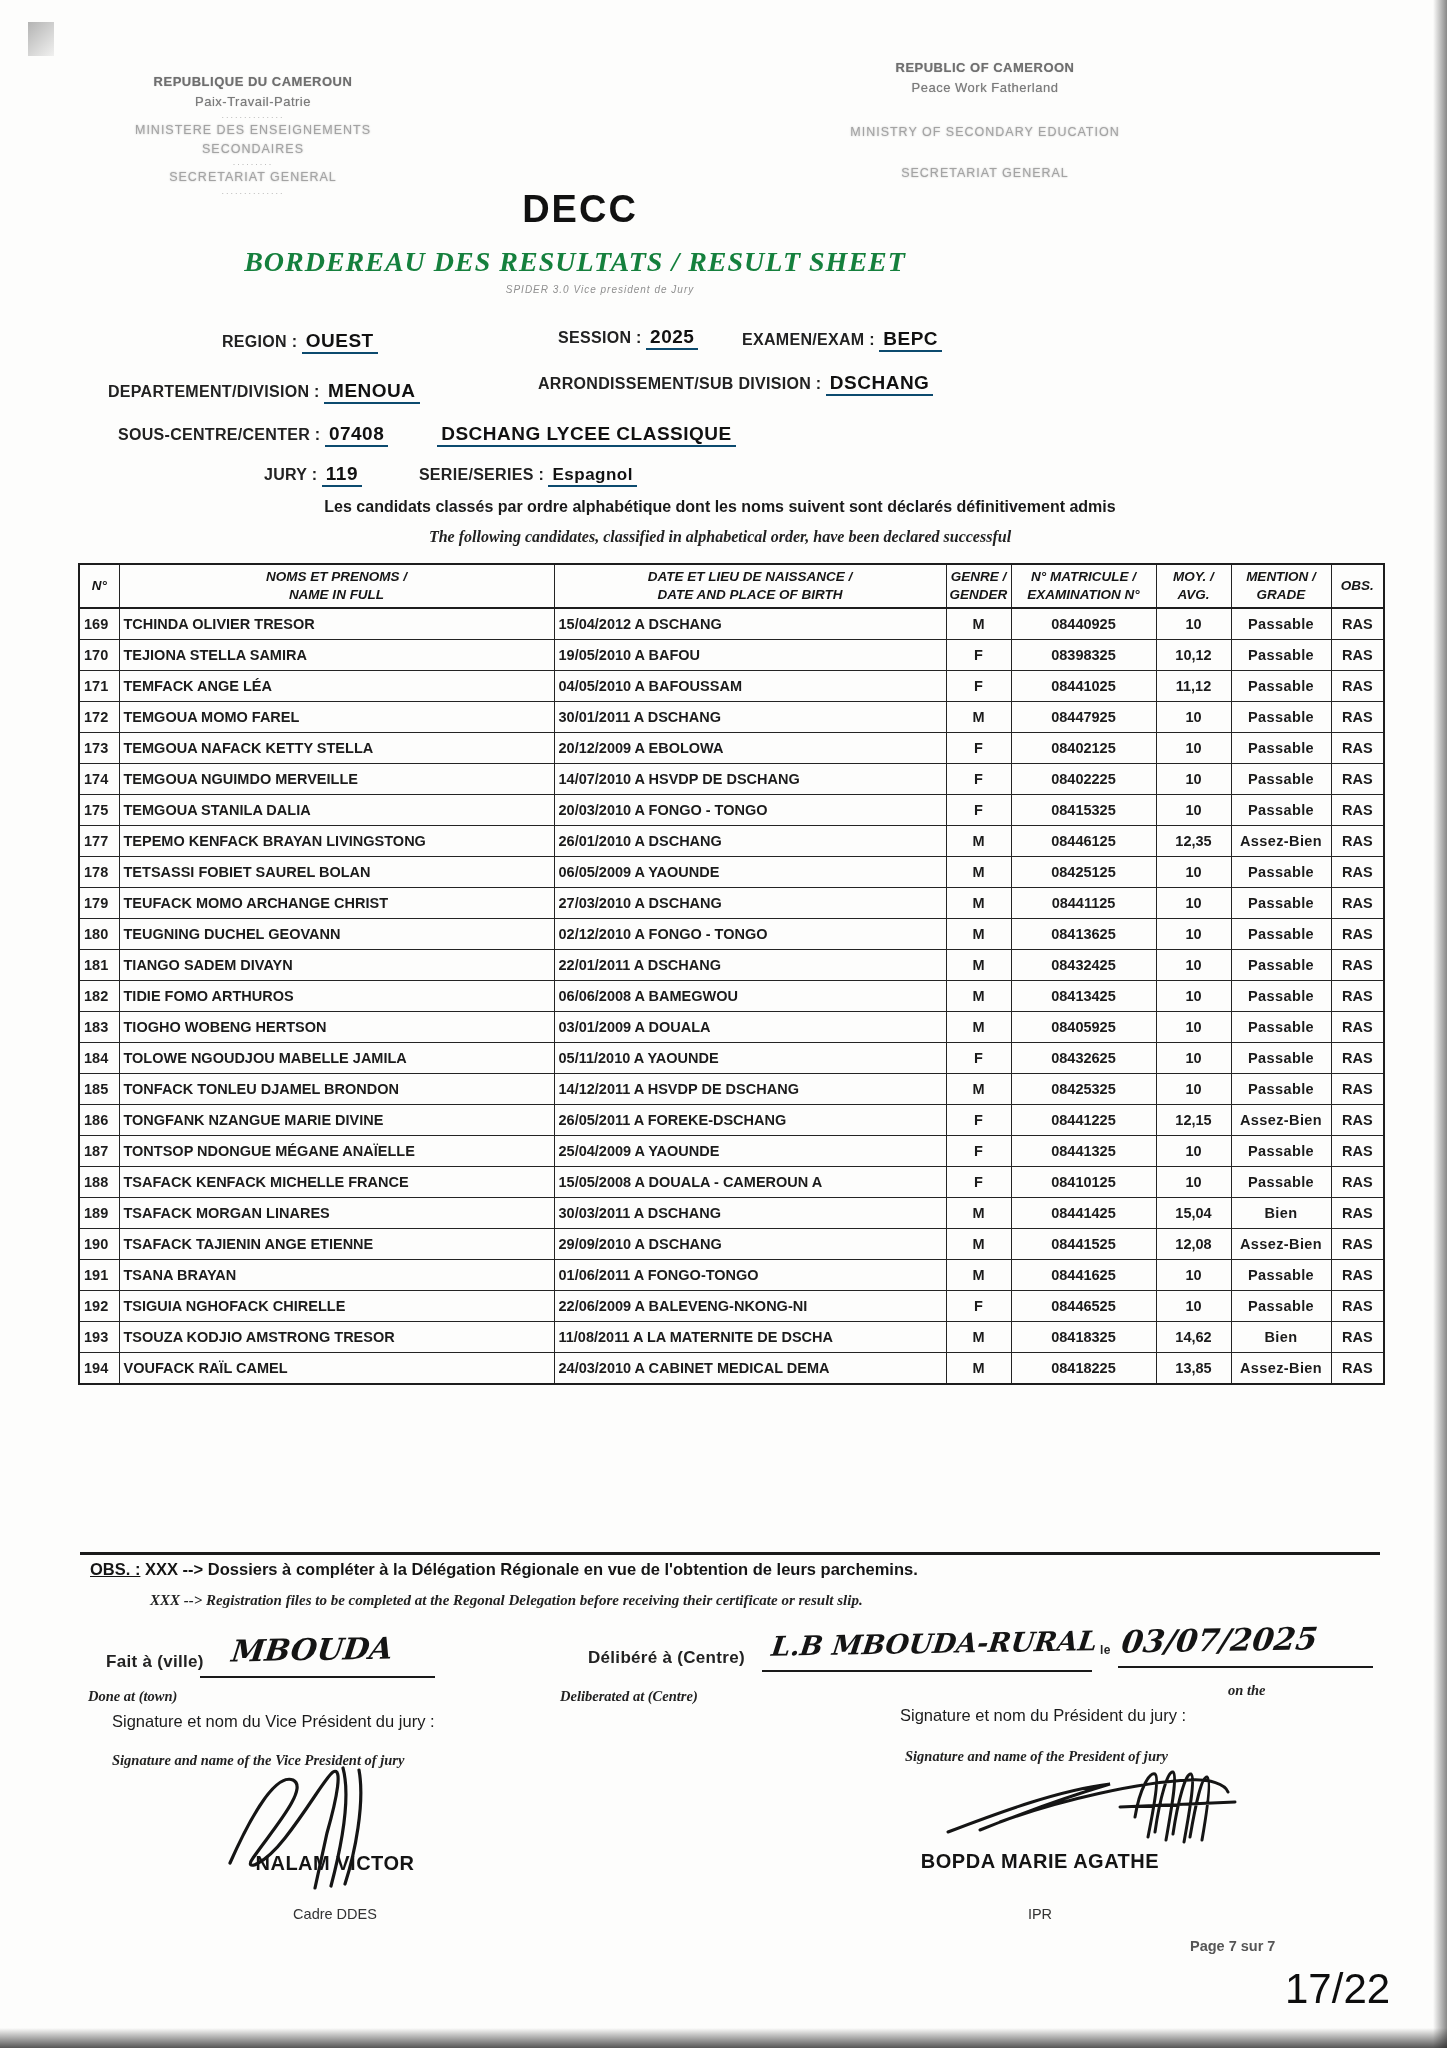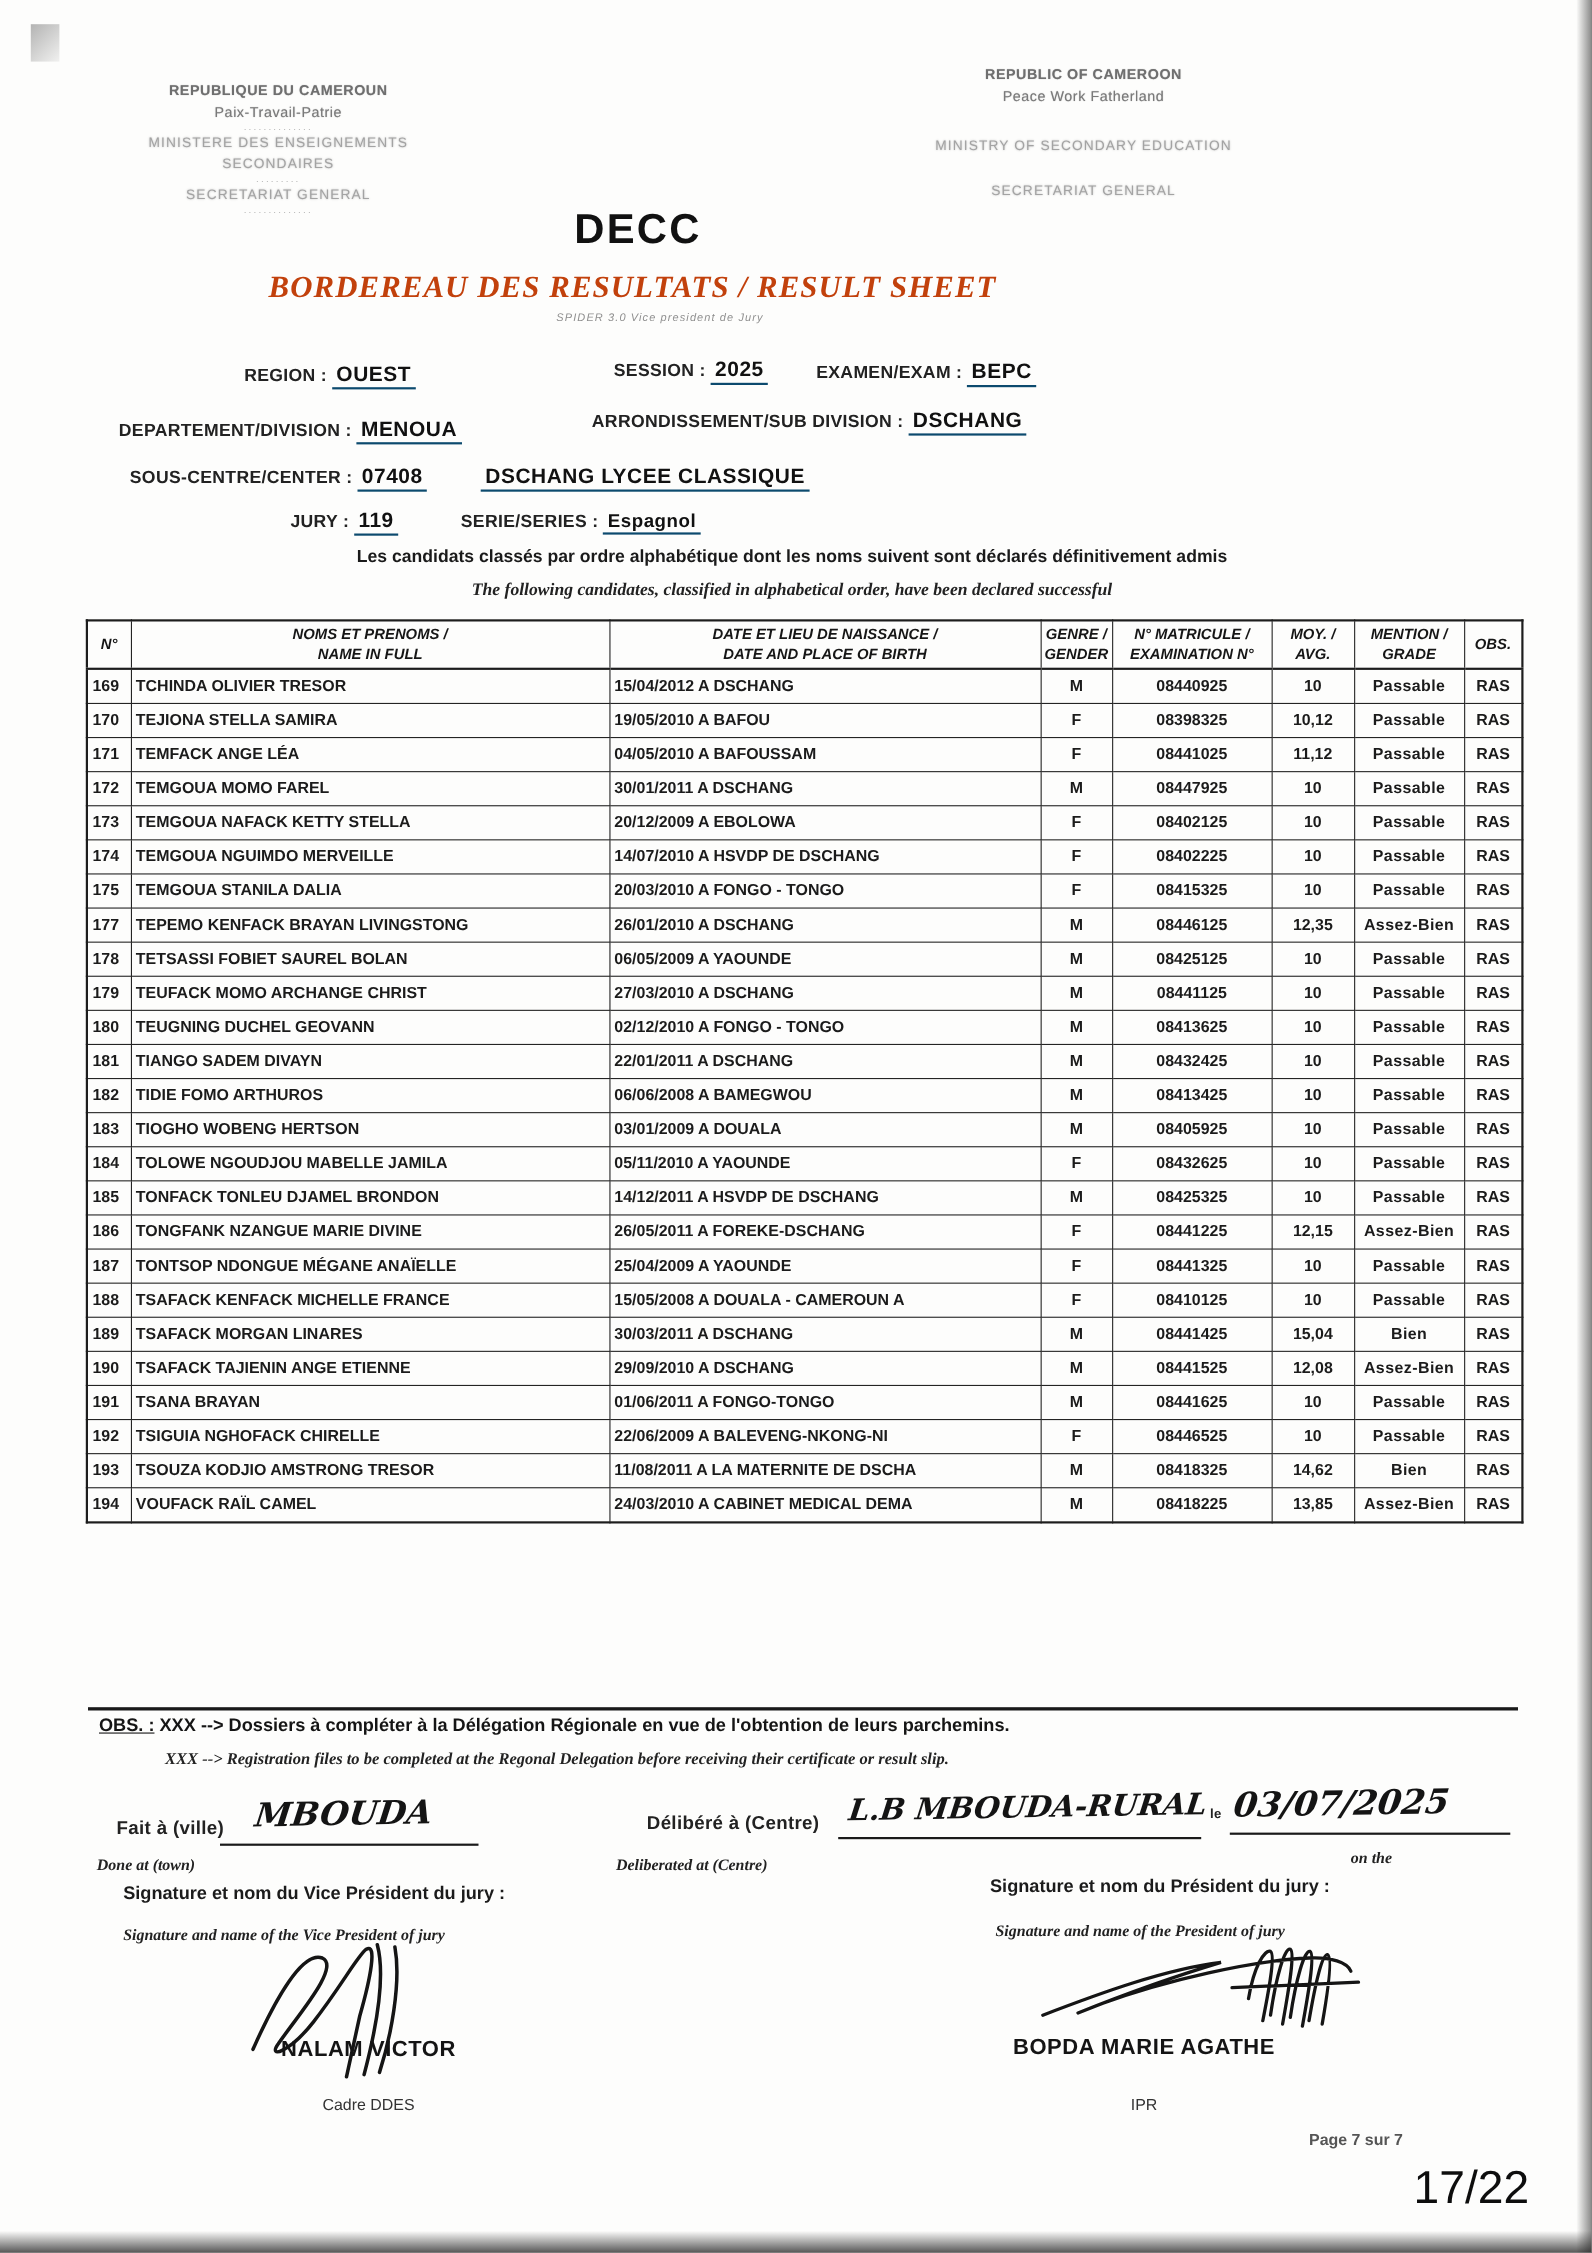--- a/index.html
+++ b/index.html
@@ -20,21 +20,21 @@
   .hdr-left{left:88px;top:72px;width:330px;text-align:center;font-size:13px;letter-spacing:.5px;line-height:1.5;}
   .hdr-right{left:820px;top:58px;width:330px;text-align:center;font-size:13px;letter-spacing:.5px;line-height:1.5;}
   .hdr-main{font-weight:bold;color:#6f6f6f;}
   .hdr-sub{color:#7a7a7a;}
   .hdr-min{color:#a3a3a3;font-size:12.5px;letter-spacing:1px;text-shadow:0 0 2px #bbb;}
   .dots{color:#b5b5b5;font-size:9px;letter-spacing:2px;line-height:1.1;}
   .title-decc{left:380px;top:188px;width:400px;text-align:center;
     font-size:38px;font-weight:bold;letter-spacing:2px;color:#111;}
   .title-sheet{left:150px;top:246px;width:850px;text-align:center;
     font-family:"Liberation Serif",serif;font-style:italic;font-weight:bold;
-    font-size:28px;letter-spacing:1px;color:#c2410c;}
+    font-size:28px;letter-spacing:1px;color:#15803d;}
   .title-note{left:400px;top:284px;width:400px;text-align:center;
     font-size:10px;color:#8f8f8f;font-style:italic;letter-spacing:1px;}
   .lbl{font-weight:bold;font-size:16px;color:#222;letter-spacing:.3px;}
   .val{font-weight:bold;font-size:19px;color:#111;border-bottom:2px solid #0c4a6e;
     padding:0 4px 1px 4px;letter-spacing:.5px;}
   .notice-fr{left:170px;top:498px;width:1100px;text-align:center;font-weight:bold;font-size:16px;color:#1a1a1a;}
   .notice-en{left:170px;top:528px;width:1100px;text-align:center;font-weight:bold;font-style:italic;
     font-family:"Liberation Serif",serif;font-size:16px;color:#222;}
   
   table.results{position:absolute;left:78px;top:563px;width:1305px;border-collapse:collapse;
@@ -48,21 +48,21 @@
   td.c-name,td.c-birth{text-align:left;}
   td.c-gender,td.c-matric,td.c-avg,td.c-obs{text-align:center;}
   td.c-mention{text-align:center;font-size:11.5px;font-weight:bold;color:#3a3a3a;letter-spacing:.4px;}
   
   .obs-line1{left:90px;top:1560px;font-size:16.5px;font-weight:bold;color:#151515;}
   .obs-line1 .obs-key{text-decoration:underline;}
   .obs-line2{left:150px;top:1592px;font-size:15px;font-weight:bold;font-style:italic;
     font-family:"Liberation Serif",serif;color:#222;}
   .hand{font-family:"DejaVu Serif",serif;font-style:italic;font-weight:bold;
     transform:skewX(-8deg) rotate(-1deg);display:inline-block;color:#141414;}
-  .sig-title-fr{font-size:16.5px;font-weight:bold;color:#1b1b1b;}
+  .sig-title-fr{font-size:16.5px;font-weight:normal;color:#1b1b1b;}
   .sig-title-en{font-size:14.5px;font-weight:bold;font-style:italic;font-family:"Liberation Serif",serif;color:#222;}
   .sig-name{font-size:20px;font-weight:bold;color:#141414;letter-spacing:.5px;}
   .sig-role{font-size:14.5px;color:#333;}
   .underline-slot{position:absolute;border-bottom:2.5px solid #1a1a1a;}
   .page-label{left:1190px;top:1938px;font-size:14.5px;color:#555;font-weight:bold;}
   .scan-num{left:1285px;top:1965px;font-size:42px;color:#0d0d0d;font-family:"Liberation Sans",sans-serif;}
 </style>
 </head>
 <body>
 

